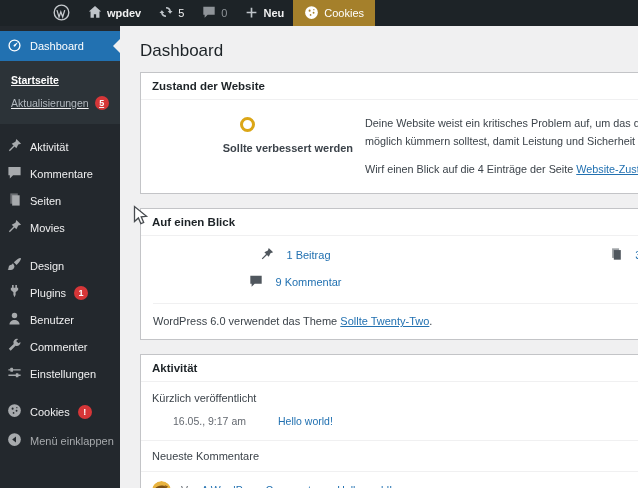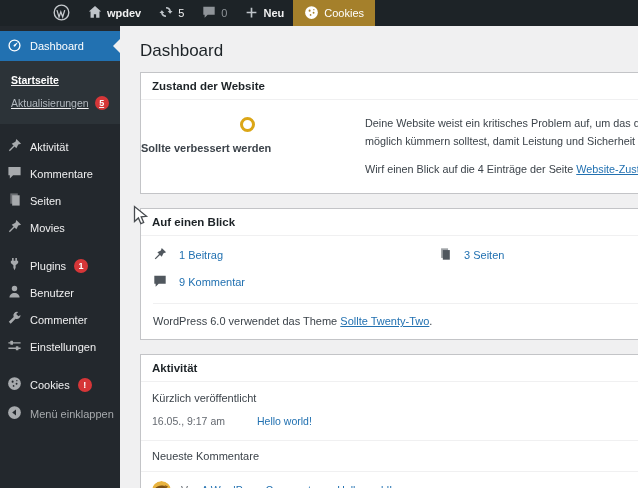--- a/index.html
+++ b/index.html
@@ -47,39 +47,39 @@
   .content { position:absolute; left:120px; top:26px; width:518px; height:462px;
     overflow:hidden; }
   .page-title { font-size:17px; font-weight:400; color:#1d2327; margin:15px 0 11px 20px; }
   .panel { width:720px; margin:0 0 14px 20px; background:#fff; border:1px solid #c3c4c7; }
   .panel-h { padding:7px 11px; font-size:11.5px; font-weight:600; color:#1d2327;
     border-bottom:1px solid #f0f0f1; cursor:pointer; }
   a { color:#2271b1; text-decoration:none; cursor:pointer; }
   a.u { text-decoration:underline; }
   
   .health-body { display:flex; }
-  .health-left { width:212px; flex:none; text-align:left; padding:17px 0 27px; }
+  .health-left { width:212px; flex:none; text-align:right; padding:17px 0 27px; }
   .ring { width:15px; height:15px; border:3.5px solid #dba617; border-radius:50%;
     margin:0 auto 10px; }
   .health-status { font-size:11px; font-weight:700; color:#3c434a; }
   .health-right { padding:15px 10px 15px 12px; font-size:10.8px; color:#3c434a;
     line-height:1.65; }
   .nowrap { white-space:nowrap; }
   .cta { margin-top:10px; white-space:nowrap; }
   
   .glance-body { padding:11px 12px 12px; }
   .glance-grid { display:grid; grid-template-columns:285px 1fr; row-gap:11px; }
-  .g-item { display:flex; align-items:center; gap:12px; font-size:11px; }
+  .g-item { display:flex; align-items:center; gap:12px; font-size:11px;justify-content:center; }
   .g-item svg { fill:#50575e; flex:none; }
   .version-line { border-top:1px solid #f0f0f1; margin-top:13px; padding-top:11px;
     font-size:11px; color:#3c434a; white-space:nowrap; }
   
   .act-sub { padding:10px 11px 3px; font-size:11px; color:#3c434a; }
   .pub-row { display:flex; align-items:center; padding:8px 11px 13px; font-size:10.5px; }
-  .pub-date { color:#646970; width:105px; flex:none; }
+  .pub-date { color:#646970; width:105px; flex:none;margin-left:21px; }
   .act-comments-h { border-top:1px solid #f0f0f1; padding:9px 11px; font-size:11px;
     color:#3c434a; }
   .comment-row { border-top:1px solid #f0f0f1; padding:9px 11px; display:flex; gap:10px;
     align-items:flex-start; font-size:10.5px; color:#646970; }
   .avatar { width:19px; height:19px; border-radius:50%; overflow:hidden; flex:none; }
   .comment-text { padding-top:3px; white-space:nowrap; }
   
   .cursor { position:absolute; left:133px; top:205px; z-index:50; pointer-events:none; }
 </style>
 </head>
@@ -191,20 +191,28 @@
     <span>
       <svg width="15" height="15" viewBox="0 0 16 16">
           <path d="M10 1l5 5-3 1-2 4-2-2-5 5-1-1 5-5-2-2 4-2z"></path>
         </svg>
     </span>
     <span class="mi-label">Movies</span>
   </div>
 
   <div class="menu-gap"></div>
 
+  <div class="mi">
+    <span>
+      <svg width="15" height="15" viewBox="0 0 16 16">
+          <path d="M14.7 1.3c-.9-.9-4.6 1.6-7.4 4.4l2.9 2.9c2.8-2.8 5.4-6.4 4.5-7.3zM6.4 6.6L4.8 8.2c-1.6-.1-3 1-3.2 3.4-.1.8-.4 1.3-.9 1.6 1.4.8 4.5 1 6-.5 1-1 1.3-2.2 1.2-3.2z"></path>
+        </svg>
+    </span>
+    <span class="mi-label">Design</span>
+  </div>
   <div class="mi">
     <span>
       <svg width="15" height="15" viewBox="0 0 16 16">
           <path d="M5.4 1v3H4.1v2.3l2.7 2.6v2.6L8 14l1.2-2.5V8.9l2.7-2.6V4h-1.3V1H8.9v3H7.1V1z"></path>
         </svg>
     </span>
     <span class="mi-label">Plugins</span>
     <span class="badge">1</span>
   </div>
   <div class="mi">

